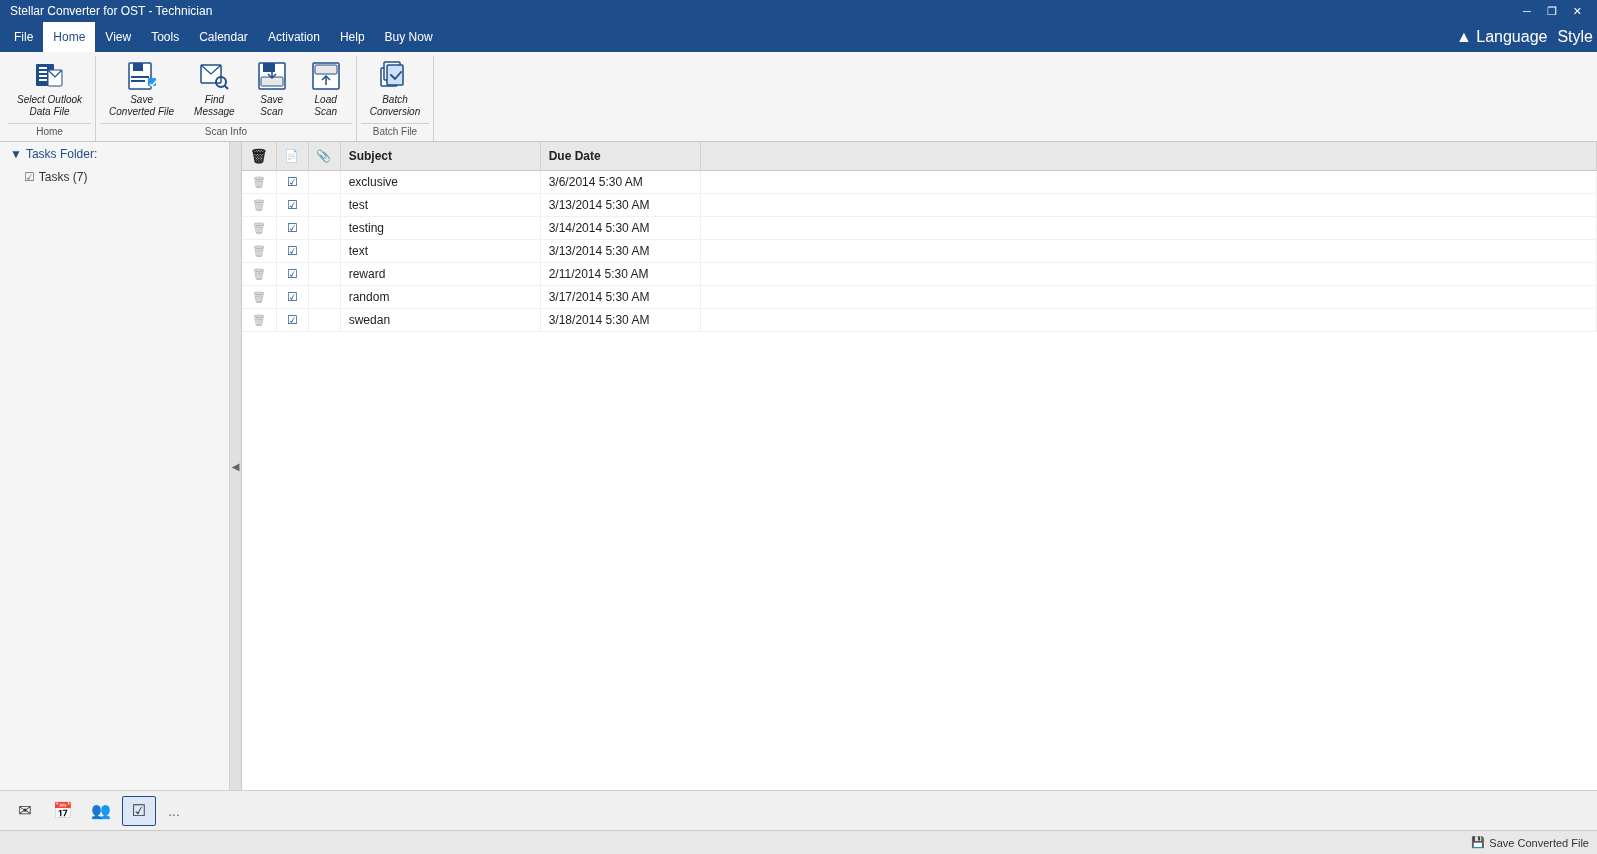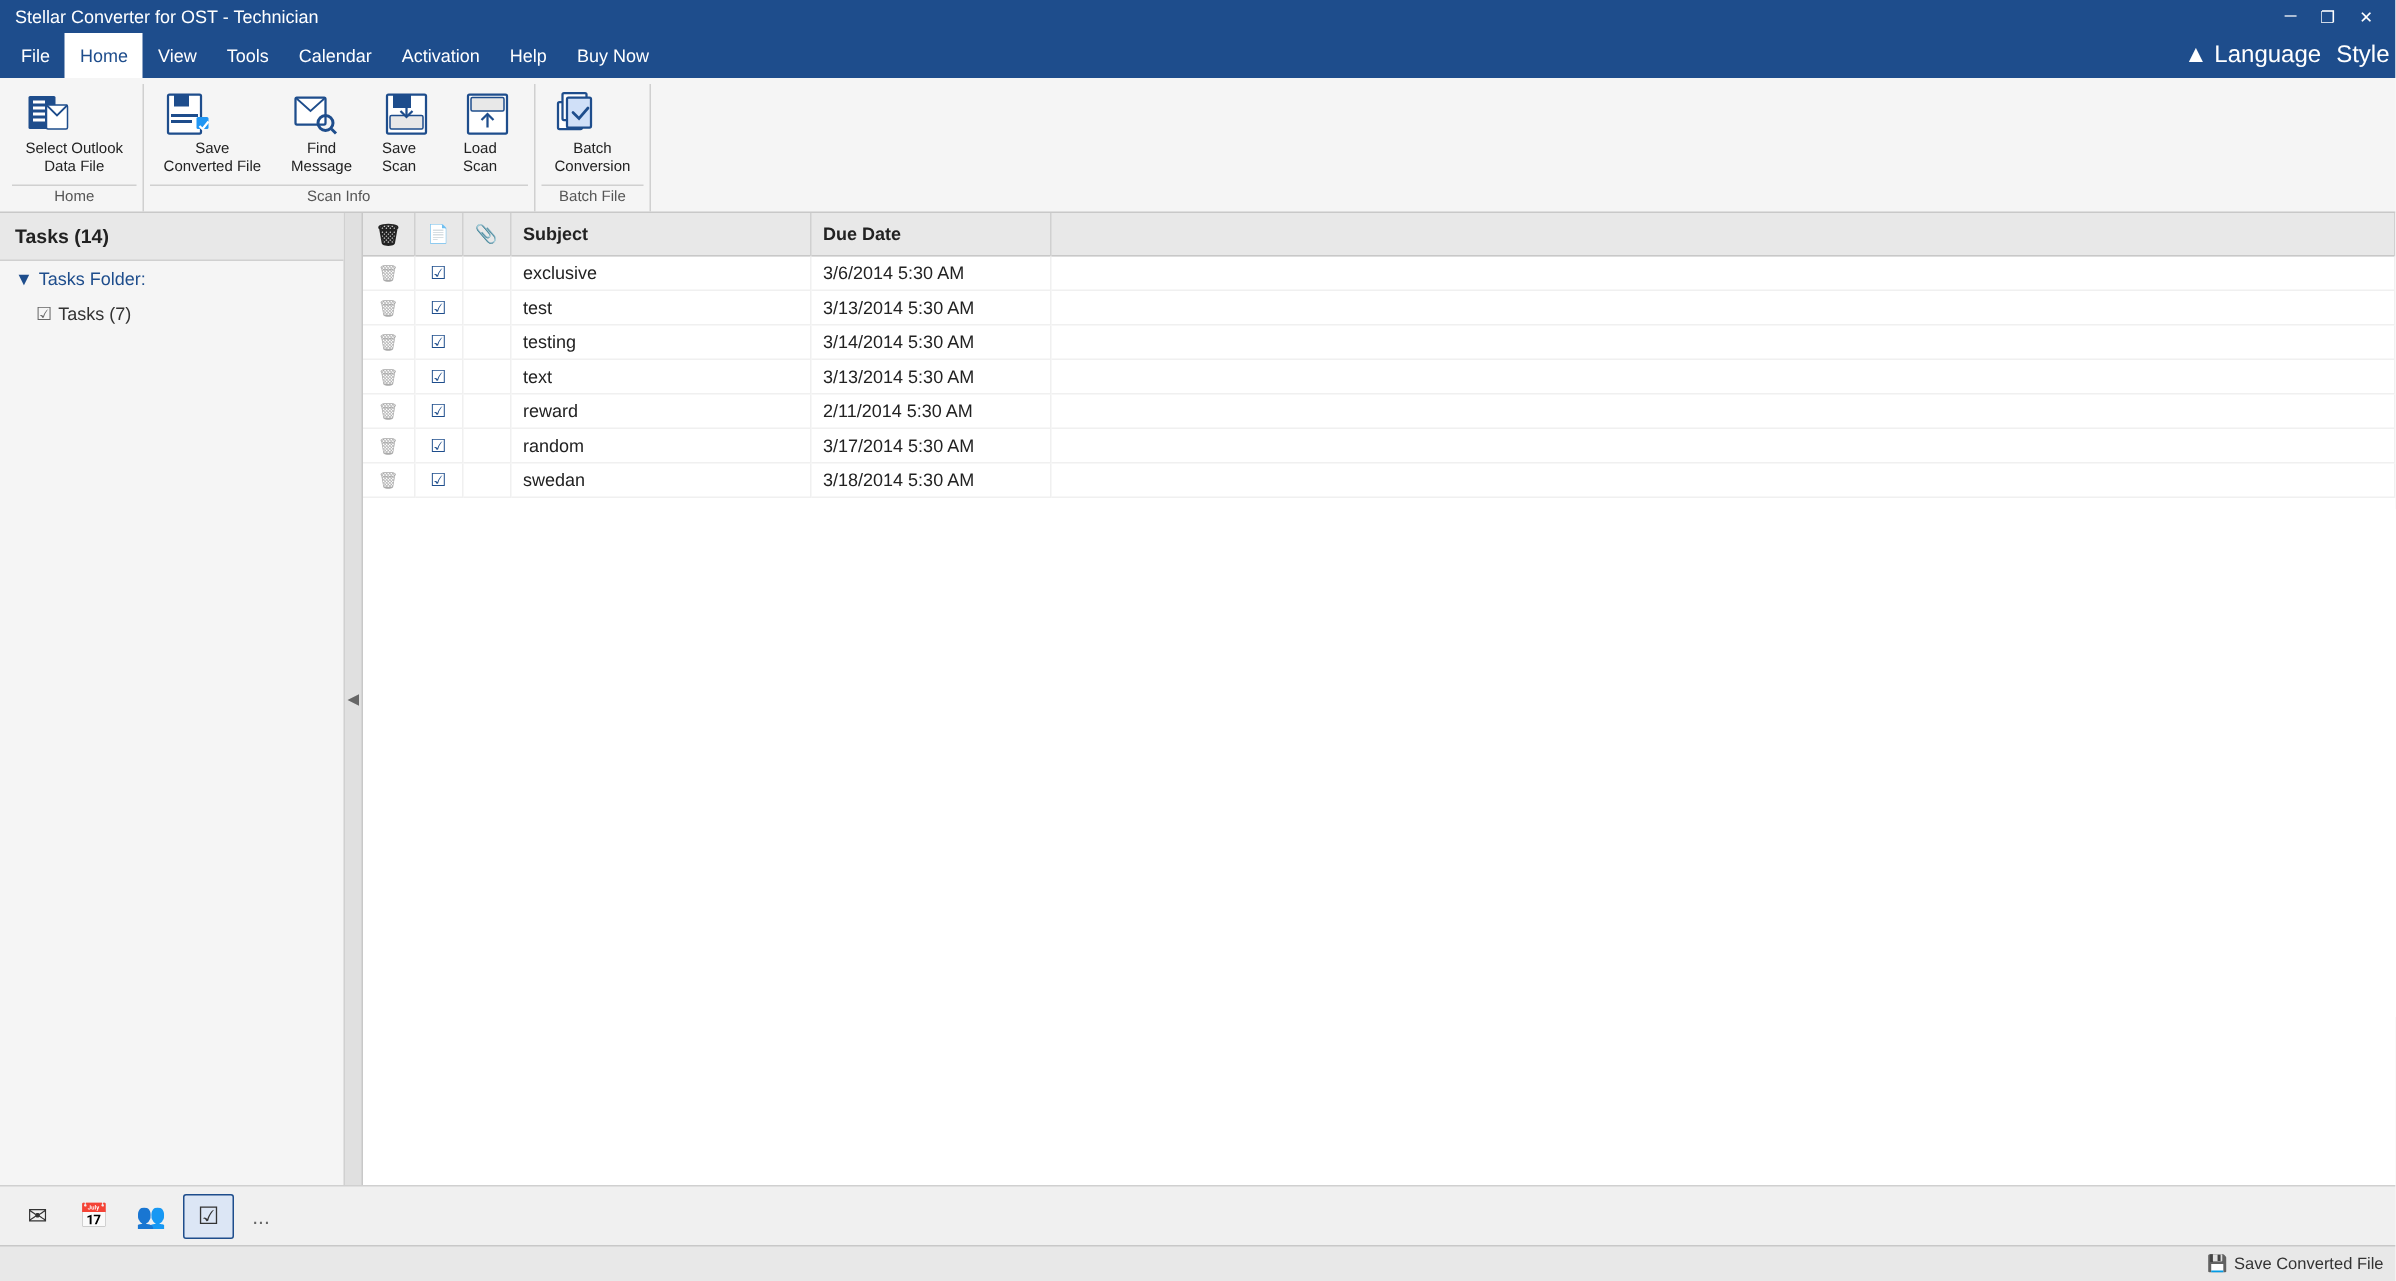--- a/index.html
+++ b/index.html
@@ -87,32 +87,33 @@
       text-align: center;
       font-size: 10px;
       color: #555;
       padding: 2px 0 4px 0;
       border-top: 1px solid #d0d0d0;
       margin-top: 2px;
     }
     .ribbon-btn {
       display: flex;
       flex-direction: column;
-      align-items: flex-start;
+      align-items: center;
       justify-content: center;
       padding: 4px 8px;
       cursor: pointer;
       border: 1px solid transparent;
       border-radius: 2px;
       min-width: 52px;
       height: 64px;
       font-size: 10px;
       text-align: center;
       color: #222;
       background: transparent;
+      font-style: italic;
     }
     .ribbon-btn .icon {
       width: 32px;
       height: 32px;
       margin-bottom: 2px;
       display: flex;
       align-items: center;
       justify-content: center;
     }
     .ribbon-btn .btn-label {
@@ -410,21 +411,20 @@
     </div>
     <div class="ribbon-label">Batch File</div>
   </div>
 
 </div>
 
 <div style="display:flex; flex-direction:column; height: calc(854px - 22px - 30px - 90px);">
   <div class="main-layout" style="flex:1; min-height:0;">
 
     <div class="sidebar">
-      <div class="sidebar-header">Tasks (14)</div>
       <div class="sidebar-folder">
         <span style="color:#1e4d8c;">▼</span>
         <span>Tasks Folder:</span>
       </div>
       <div class="sidebar-item">
         <span style="color:#666;">☑</span>
         <span>Tasks (7)</span>
       </div>
     </div>
 

